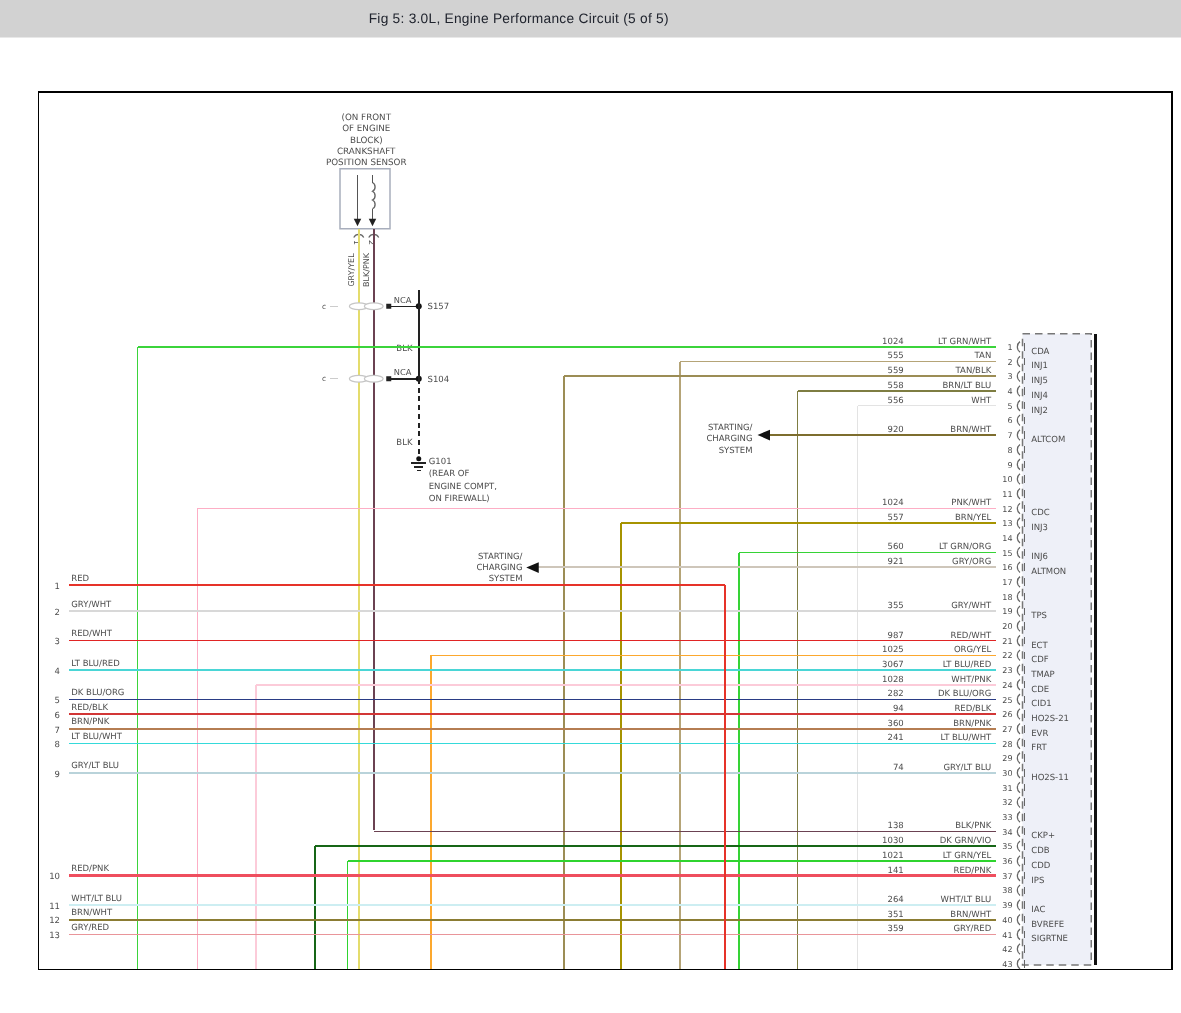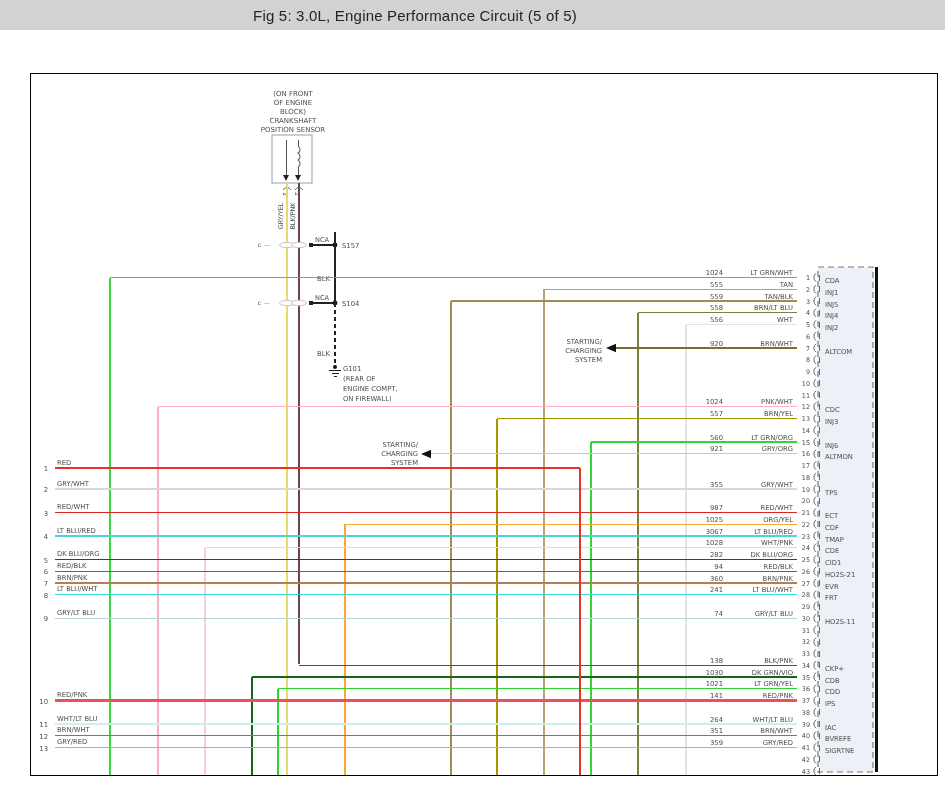--- a/index.html
+++ b/index.html
@@ -1,18 +1,18 @@
 <!DOCTYPE html>
 <html><head>
 <meta charset="utf-8">
 <style>
   html,body{margin:0;padding:0;background:#fff;}
   body{width:945px;height:810px;overflow:hidden;font-family:"Liberation Sans",sans-serif;}
   .titlebar{width:945px;height:30px;background:#d2d2d2;display:flex;align-items:center;}
-  .titlebar span{display:block;width:830px;text-align:center;font-size:15px;color:#20242e;letter-spacing:.2px;}
+  .titlebar span{display:block;width:830px;text-align:center;font-size:11px;color:#20242e;letter-spacing:.2px;}
   svg text{font-family:"DejaVu Sans",sans-serif;fill:#4d4d4d;}
 </style>
 </head>
 <body>
 
 
 
 <div class="titlebar">
   <span>Fig 5: 3.0L, Engine Performance Circuit (5 of 5)</span>
 </div>

